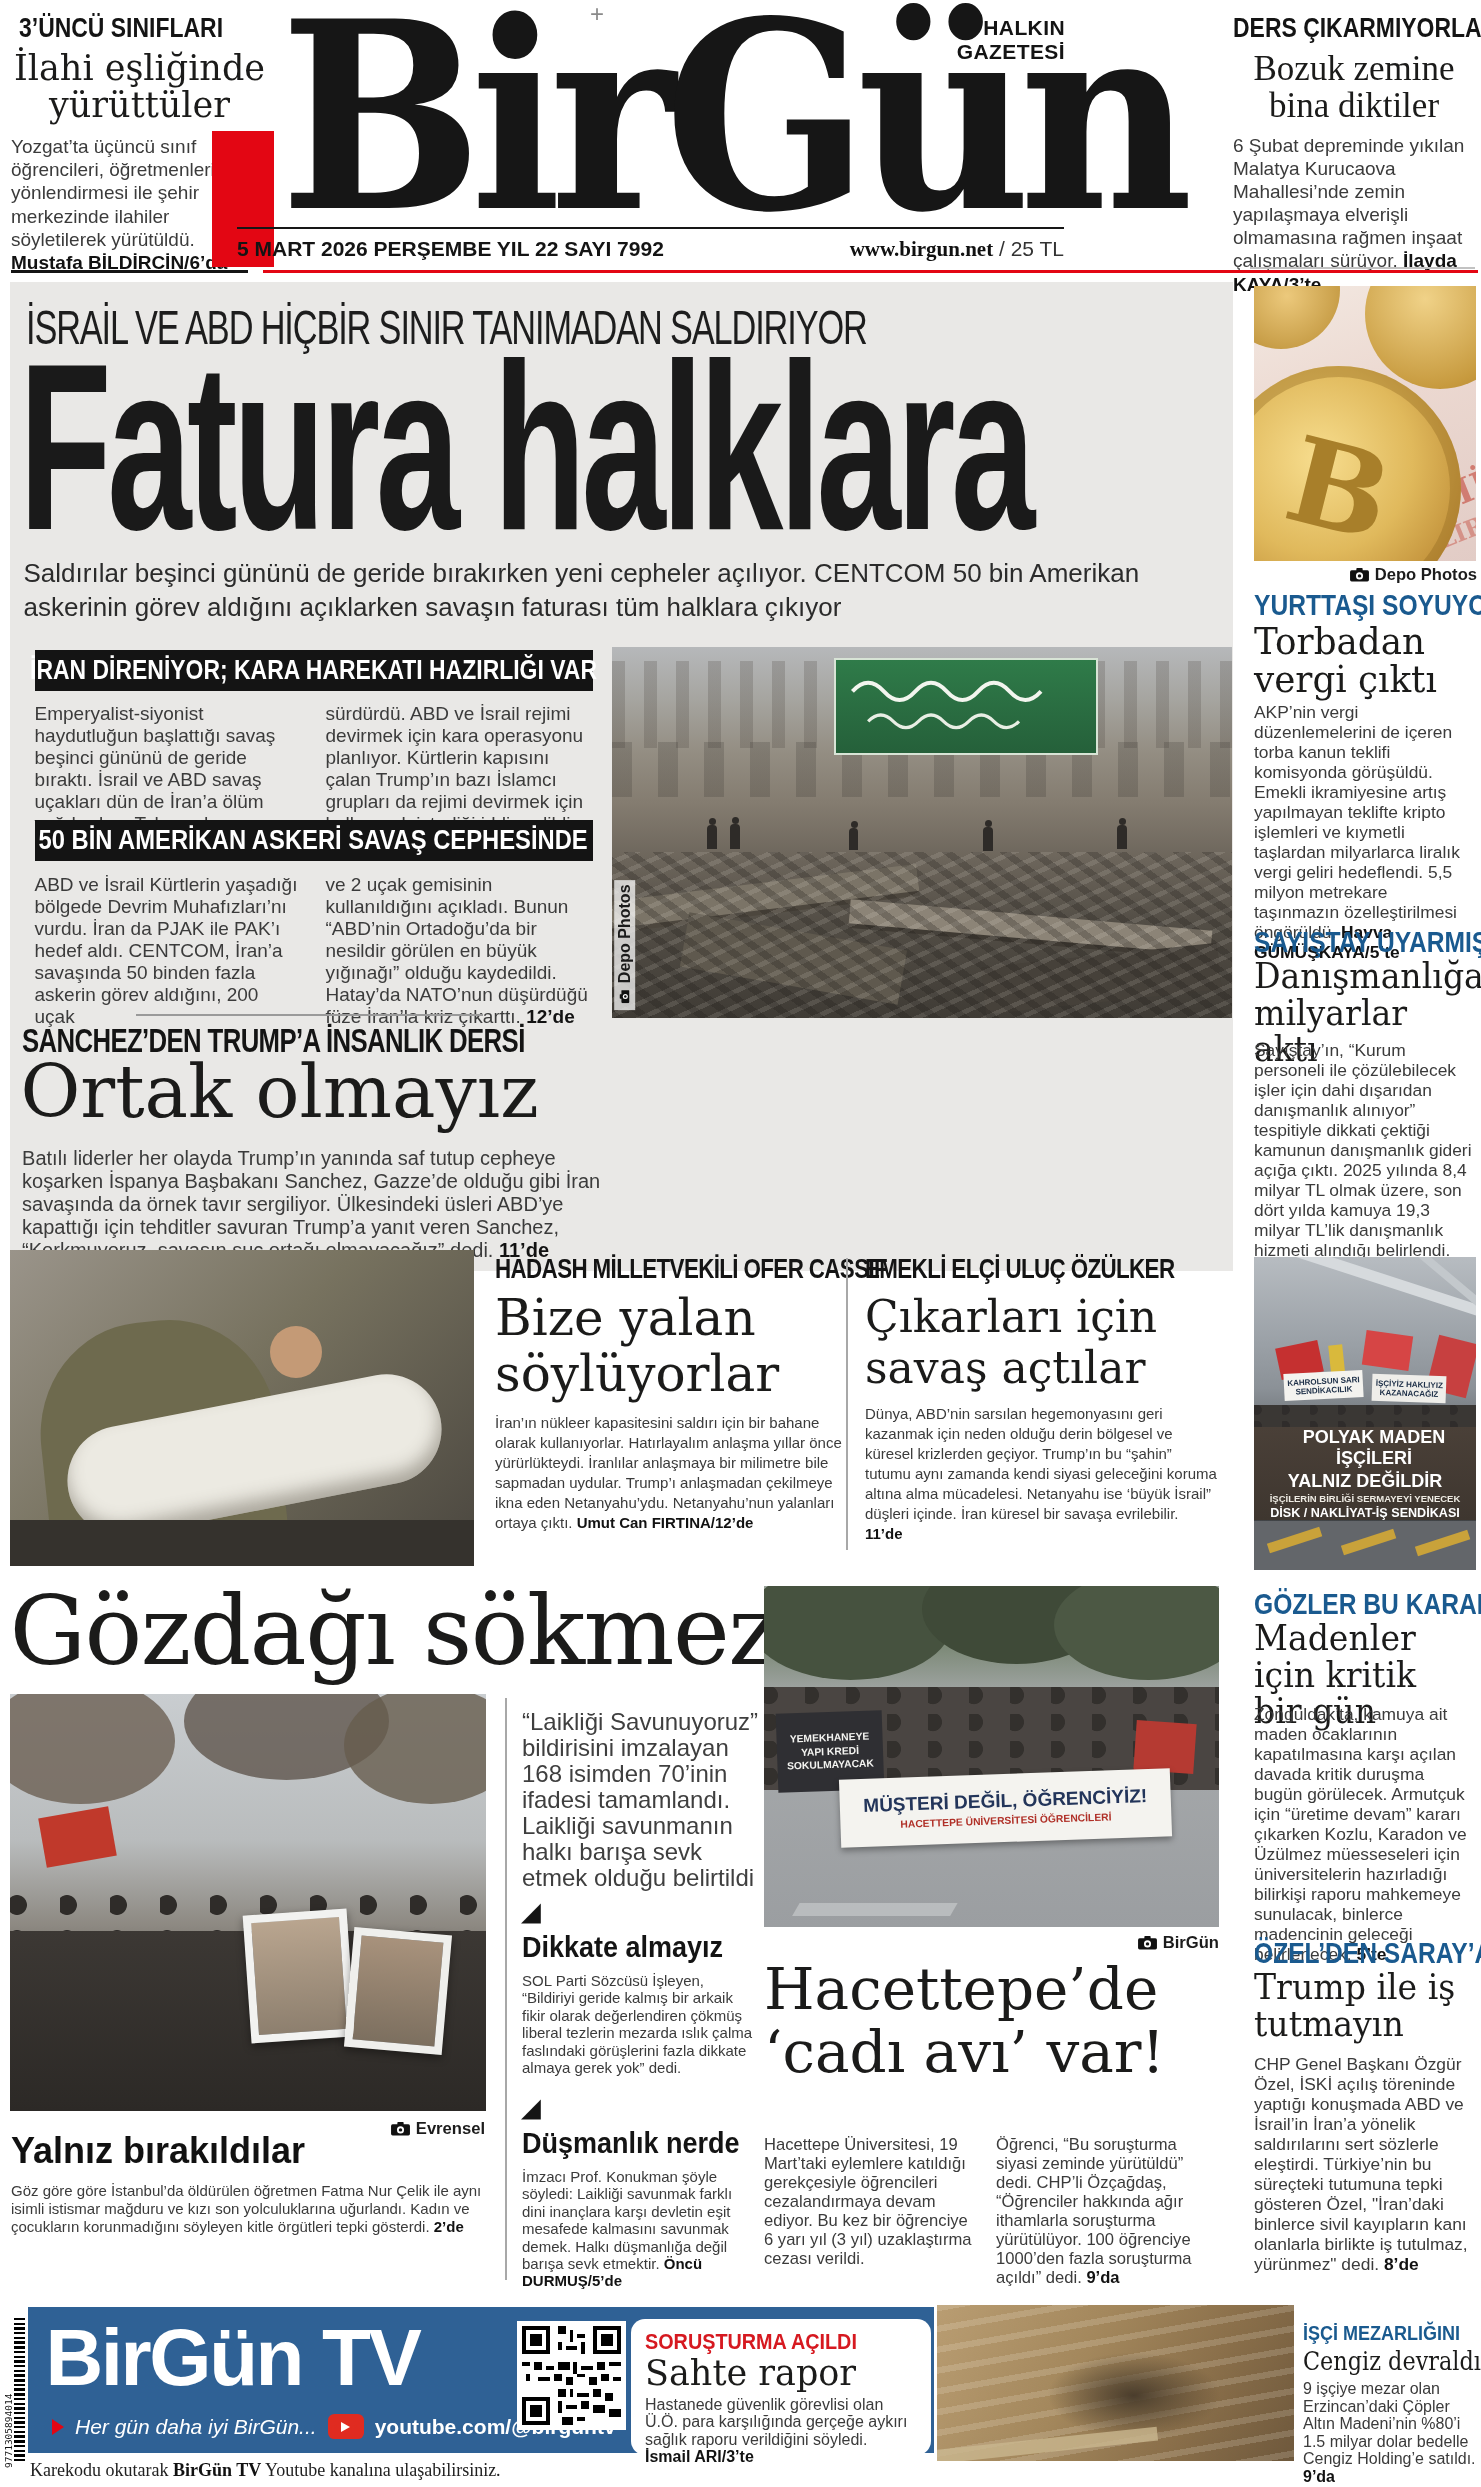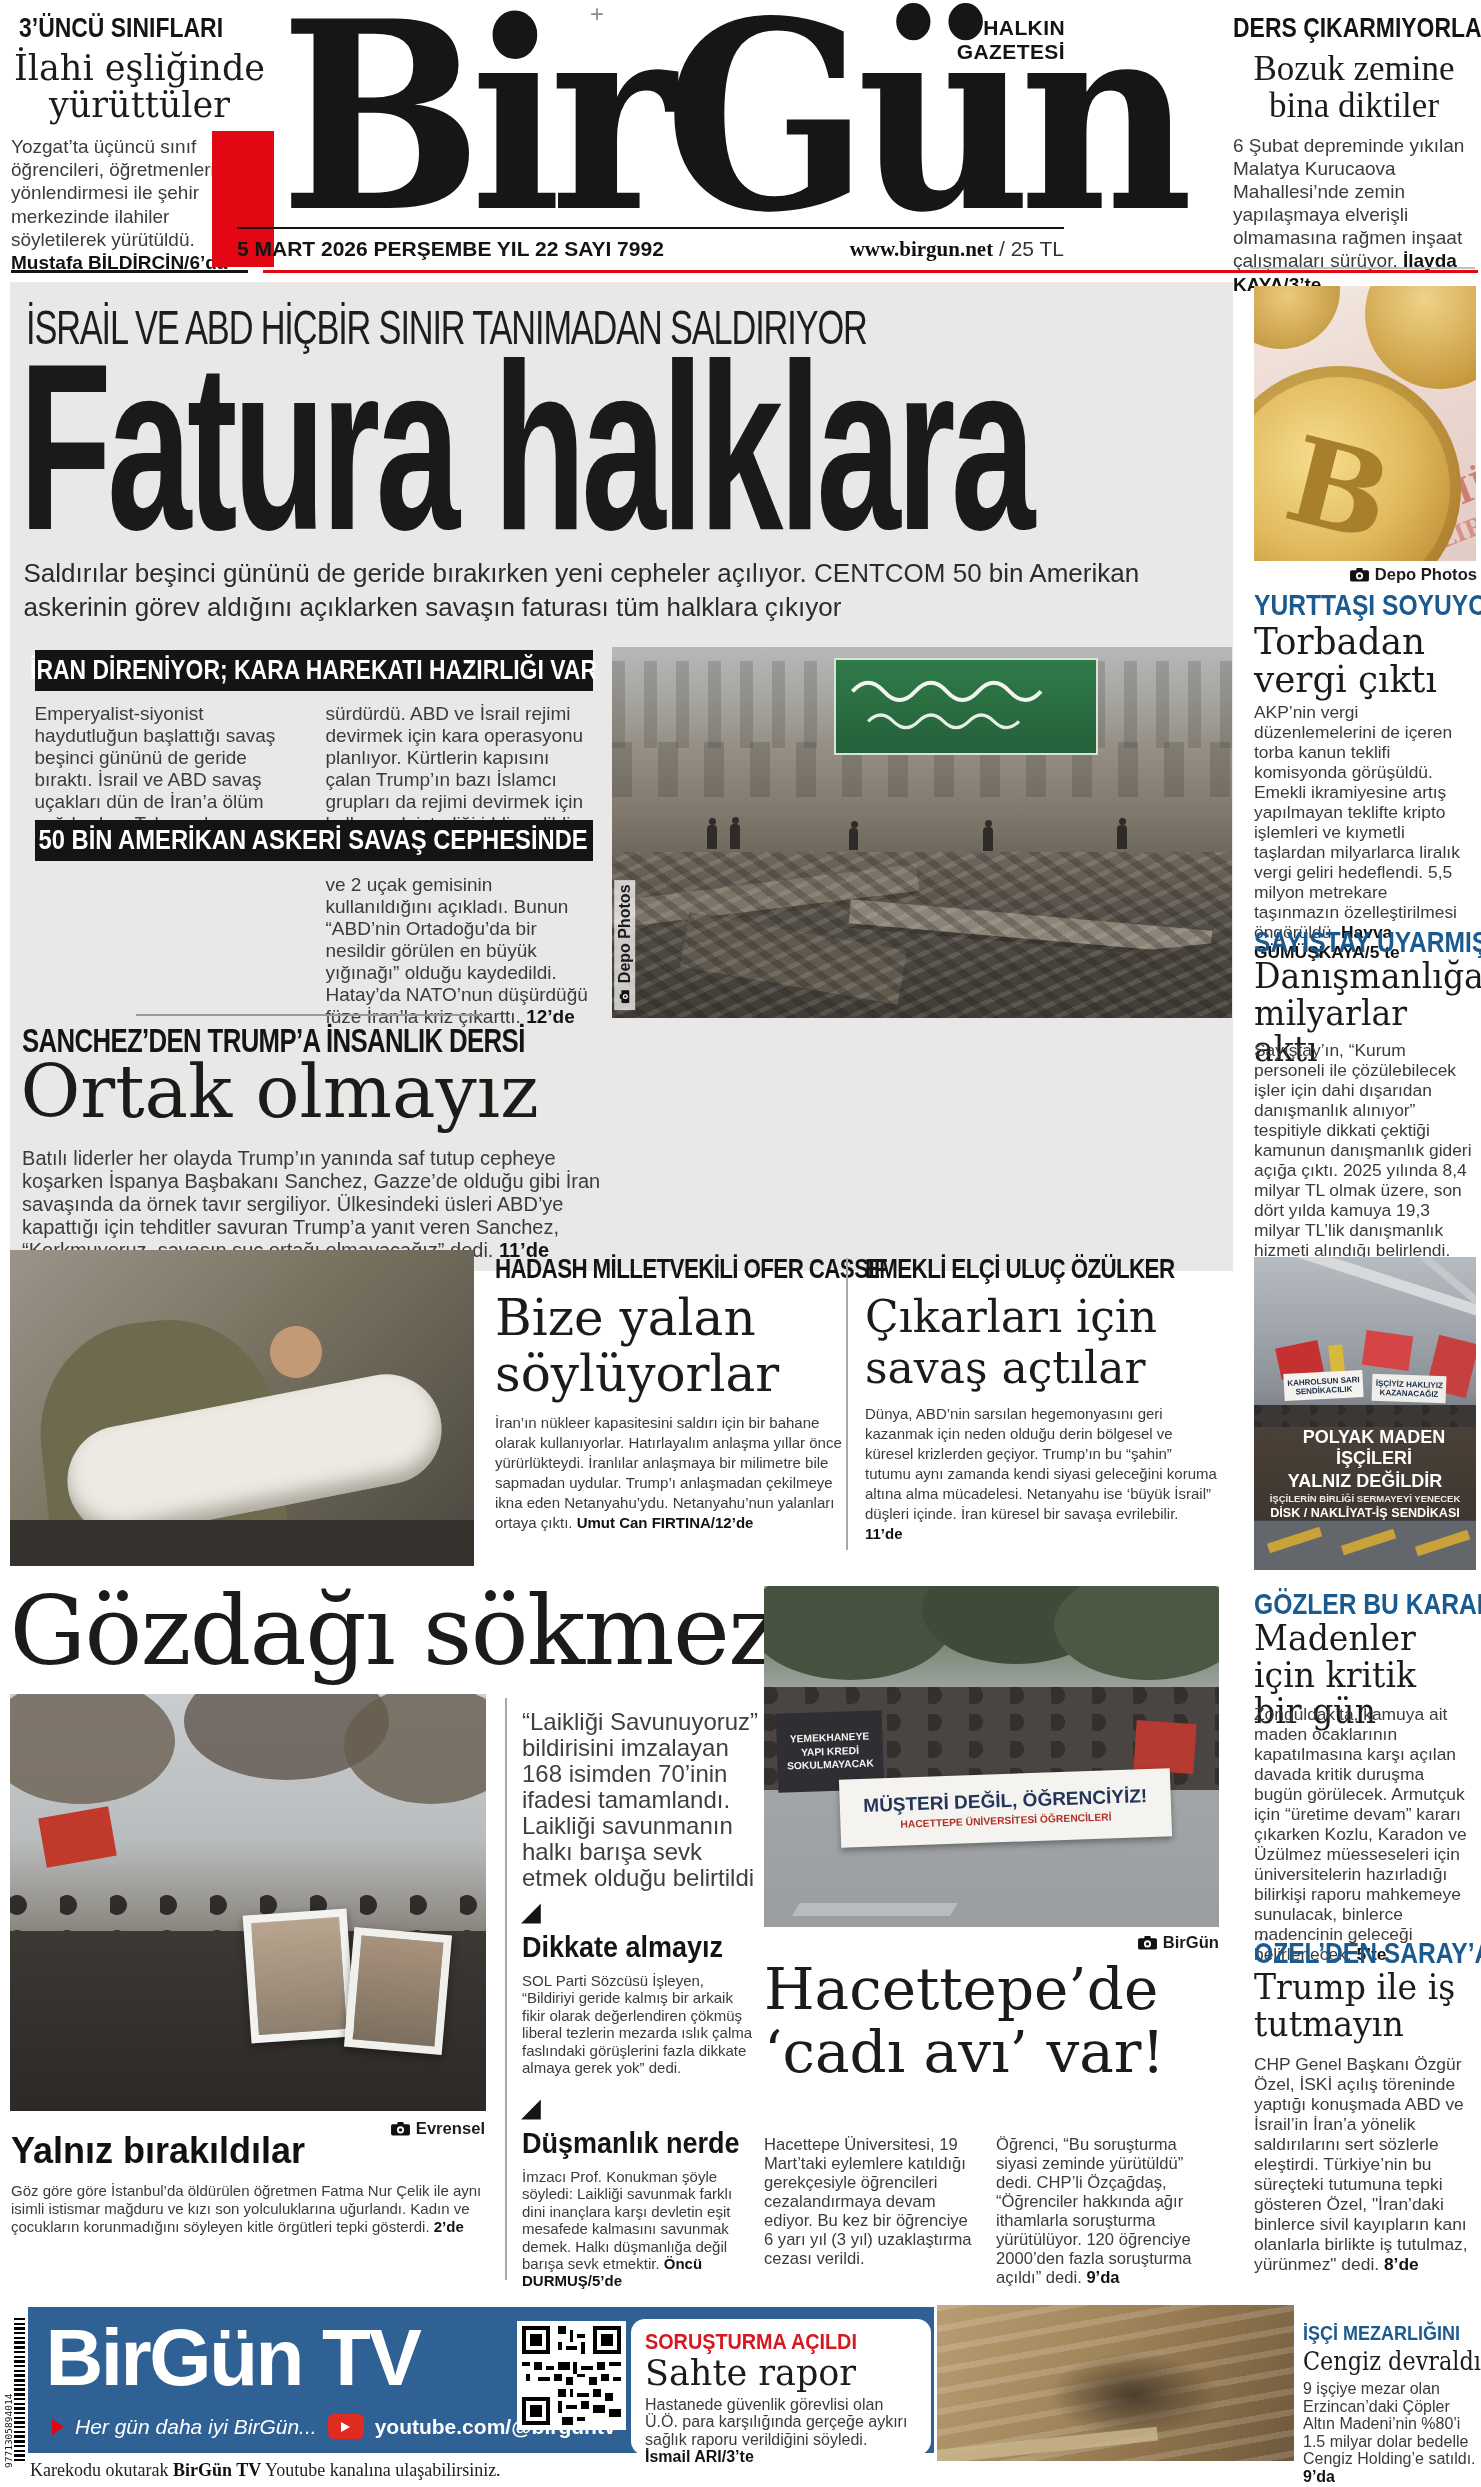--- a/index.html
+++ b/index.html
@@ -79,20 +79,21 @@
 
     <div class="ab bar" style="left:25px;top:368px;width:558px;height:41px;">
       <span class="kc k" style="color:#fff;font-size:27px;transform:scaleX(.85);transform-origin:50% 50%;">İRAN DİRENİYOR; KARA HAREKATI HAZIRLIĞI VAR</span>
     </div>
     <div class="ab bt" style="left:25px;top:421px;width:268px;font-size:19px;line-height:22px;">Emperyalist-siyonist haydutluğun başlattığı savaş beşinci gününü de geride bıraktı. İsrail ve ABD savaş uçakları dün de İran’a ölüm yağdırırken Tahran da misilleme saldırılarını</div>
     <div class="ab bt" style="left:316px;top:421px;width:268px;font-size:19px;line-height:22px;">sürdürdü. ABD ve İsrail rejimi devirmek için kara operasyonu planlıyor. Kürtlerin kapısını çalan Trump’ın bazı İslamcı grupları da rejimi devirmek için kullanmak istediği iddia edildi.</div>
 
     <div class="ab bar" style="left:25px;top:538px;width:558px;height:41px;">
       <span class="kc k" style="color:#fff;font-size:27px;transform:scaleX(.88);transform-origin:50% 50%;">50 BİN AMERİKAN ASKERİ SAVAŞ CEPHESİNDE</span>
     </div>
+    <div class="ab bt" style="left:25px;top:592px;width:268px;font-size:19px;line-height:22px;">ABD ve İsrail Kürtlerin yaşadığı bölgede Devrim Muhafızları’nı vurdu. İran da PJAK ile PAK’ı hedef aldı. CENTCOM, İran’a savaşında 50 binden fazla askerin görev aldığını, 200 uçak</div>
     <div class="ab bt" style="left:316px;top:592px;width:268px;font-size:19px;line-height:22px;">
       <span>ve 2 uçak gemisinin kullanıldığını açıkladı. Bunun “ABD’nin Ortadoğu’da bir nesildir görülen en büyük yığınağı” olduğu kaydedildi. Hatay’da NATO’nun düşürdüğü füze İran’la kriz çıkarttı. </span><b class="bl">12’de</b>
     </div>
 
     <div class="ab" style="left:126px;top:732px;width:347px;height:1.6px;background:#9a9a9a;"></div>
 
     <div class="ab serif" style="left:11px;top:773px;font-size:73px;line-height:1;">Ortak olmayız</div>
     <div class="ab k" style="left:12.6px;top:740px;font-size:33px;">
       <span class="kc" style="transform:scaleX(.78);letter-spacing:-0.8px;">SANCHEZ’DEN TRUMP’A İNSANLIK DERSİ</span>
     </div>
@@ -301,21 +302,21 @@
         <rect y="3" width="24" height="14" rx="2" fill="#111"></rect>
         <rect x="8" width="8" height="5" rx="1" fill="#111"></rect>
         <circle cx="12" cy="10" r="4.5" fill="#fff"></circle>
         <circle cx="12" cy="10" r="2.2" fill="#111"></circle>
       </svg>
     <span>BirGün</span>
   </div>
   <div class="ab serif" style="left:764px;top:1958px;width:455px;font-size:58px;line-height:1.08;">Hacettepe’de ‘cadı avı’ var!</div>
   <div class="ab bt" style="left:764px;top:2135px;width:215px;font-size:16.6px;line-height:19px;">Hacettepe Üniversitesi, 19 Mart’taki eylemlere katıldığı gerekçesiyle öğrencileri cezalandırmaya devam ediyor. Bu kez bir öğrenciye 6 yarı yıl (3 yıl) uzaklaştırma cezası verildi.</div>
   <div class="ab bt" style="left:996px;top:2135px;width:223px;font-size:16.6px;line-height:19px;">
-    <span>Öğrenci, “Bu soruşturma siyasi zeminde yürütüldü” dedi. CHP’li Özçağdaş, “Öğrenciler hakkında ağır ithamlarla soruşturma yürütülüyor. 120 öğrenciye 2000’den fazla soruşturma açıldı” dedi. </span><b class="bl">9’da</b>
+    <span>Öğrenci, “Bu soruşturma siyasi zeminde yürütüldü” dedi. CHP’li Özçağdaş, “Öğrenciler hakkında ağır ithamlarla soruşturma yürütülüyor. 100 öğrenciye 1000’den fazla soruşturma açıldı” dedi. </span><b class="bl">9’da</b>
   </div>
 
   <div class="ab" style="left:3.2px;top:2318px;width:24px;height:150px;display:flex;">
     <div style="writing-mode:vertical-rl;transform:rotate(180deg);font:9.5px 'DejaVu Sans Mono',monospace;color:#111;">9771305894014</div>
     <div style="width:11px;height:144px;background:repeating-linear-gradient(180deg,#000 0 2.4px,#fff 2.4px 4.7px);"></div>
   </div>
 
   <div class="ab" style="left:28px;top:2307px;width:906px;height:146px;background:#2f6195;">
     <div class="ab sans" style="left:17.4px;top:4.7px;font-weight:bold;font-size:80px;letter-spacing:-2.4px;color:#fff;">BirGün TV</div>
     <div class="ab" style="left:24px;top:107px;display:flex;align-items:center;gap:11px;">

